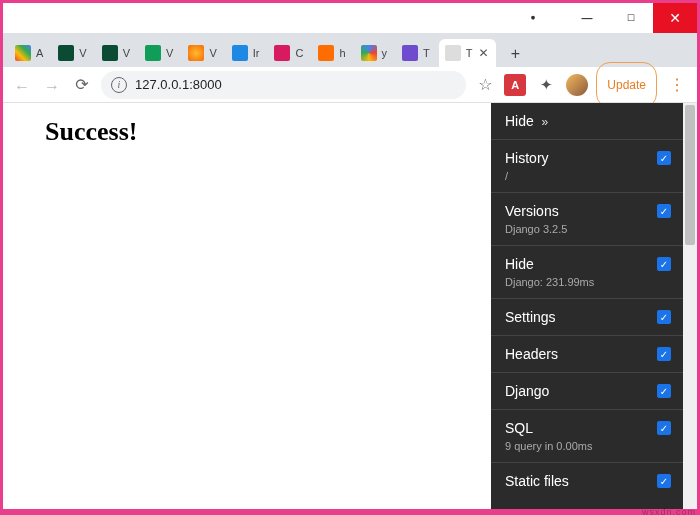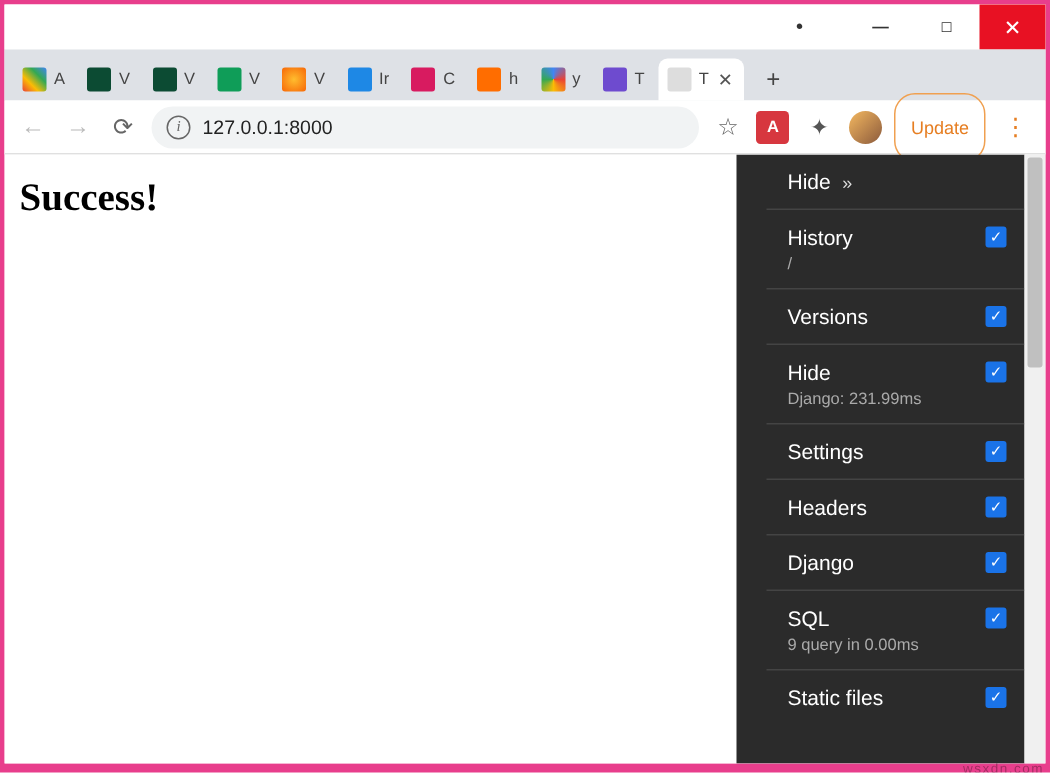--- a/index.html
+++ b/index.html
@@ -27,26 +27,26 @@
 .omnibox { flex: 1; height: 28px; background: #f1f3f4; border-radius: 14px; display: flex; align-items: center; padding: 0 10px; gap: 8px; }
 .omnibox .info { width: 16px; height: 16px; border: 1.5px solid #666; border-radius: 50%; display: flex; align-items: center; justify-content: center; font-size: 10px; color: #666; font-style: italic; font-family: serif; }
 .omnibox .url { font-size: 13px; color: #222; }
 .ext { width: 24px; height: 24px; display: flex; align-items: center; justify-content: center; }
 .adobe { background: #d7373f; color: #fff; font-size: 11px; font-weight: bold; border-radius: 3px; width: 22px; height: 22px; }
 .puzzle { color: #555; font-size: 15px; }
 .avatar { width: 22px; height: 22px; border-radius: 50%; background: linear-gradient(135deg,#f4b860,#8b5a3c); }
 .update { border: 1.5px solid #f0a050; color: #e67e22; font-size: 12px; padding: 15px 10px; border-radius: 14px; }
 .menu3 { color: #e67e22; font-size: 16px; padding: 0 4px; }
 
-.content { flex: 1; display: flex; position: relative; overflow: hidden; }
+.content { flex: 1; display: flex; position: relative; overflow: hidden; padding-left: 32px; }
 .page { flex: 1; background: #fff; padding: 14px 10px; }
 .page h1 { font-size: 26px; font-family: "Times New Roman", serif; font-weight: bold; }
 
 .toolbar { width: 192px; background: #2b2b2b; color: #eee; overflow-y: hidden; display: flex; flex-direction: column; font-size: 13px; }
-.panel { padding: 10px 12px 10px 14px; border-top: 1px solid #444; display: flex; flex-direction: column; gap: 4px; margin-left: 20px; }
+.panel { padding: 10px 12px 10px 14px; border-top: 1px solid #444; display: flex; flex-direction: column; gap: 4px; }
 .panel.first { border-top: none; }
 .panel .row { display: flex; align-items: center; justify-content: space-between; }
 .panel .title { font-size: 14px; color: #fff; }
 .panel .sub { font-size: 11px; color: #aaa; }
 .chk { width: 14px; height: 14px; background: #1a73e8; display: flex; align-items: center; justify-content: center; color: #fff; font-size: 10px; border-radius: 2px; }
 .hide-arrow { font-size: 12px; margin-left: 4px; color: #ddd; }
 
 .scrollbar { width: 14px; background: #f0f0f0; position: relative; }
 .thumb { position: absolute; left: 2px; right: 2px; top: 2px; height: 140px; background: #c0c0c0; border-radius: 2px; }
 
@@ -148,20 +148,21 @@
               <span class="title">History</span>
               <span class="chk">✓</span>
             </div>
             <div class="sub">/</div>
           </div>
           <div class="panel">
             <div class="row">
               <span class="title">Versions</span>
               <span class="chk">✓</span>
             </div>
+            <div class="sub">Django 3.2.5</div>
           </div>
           <div class="panel">
             <div class="row">
               <span class="title">Hide</span>
               <span class="chk">✓</span>
             </div>
             <div class="sub">Django: 231.99ms</div>
           </div>
           <div class="panel">
             <div class="row">

